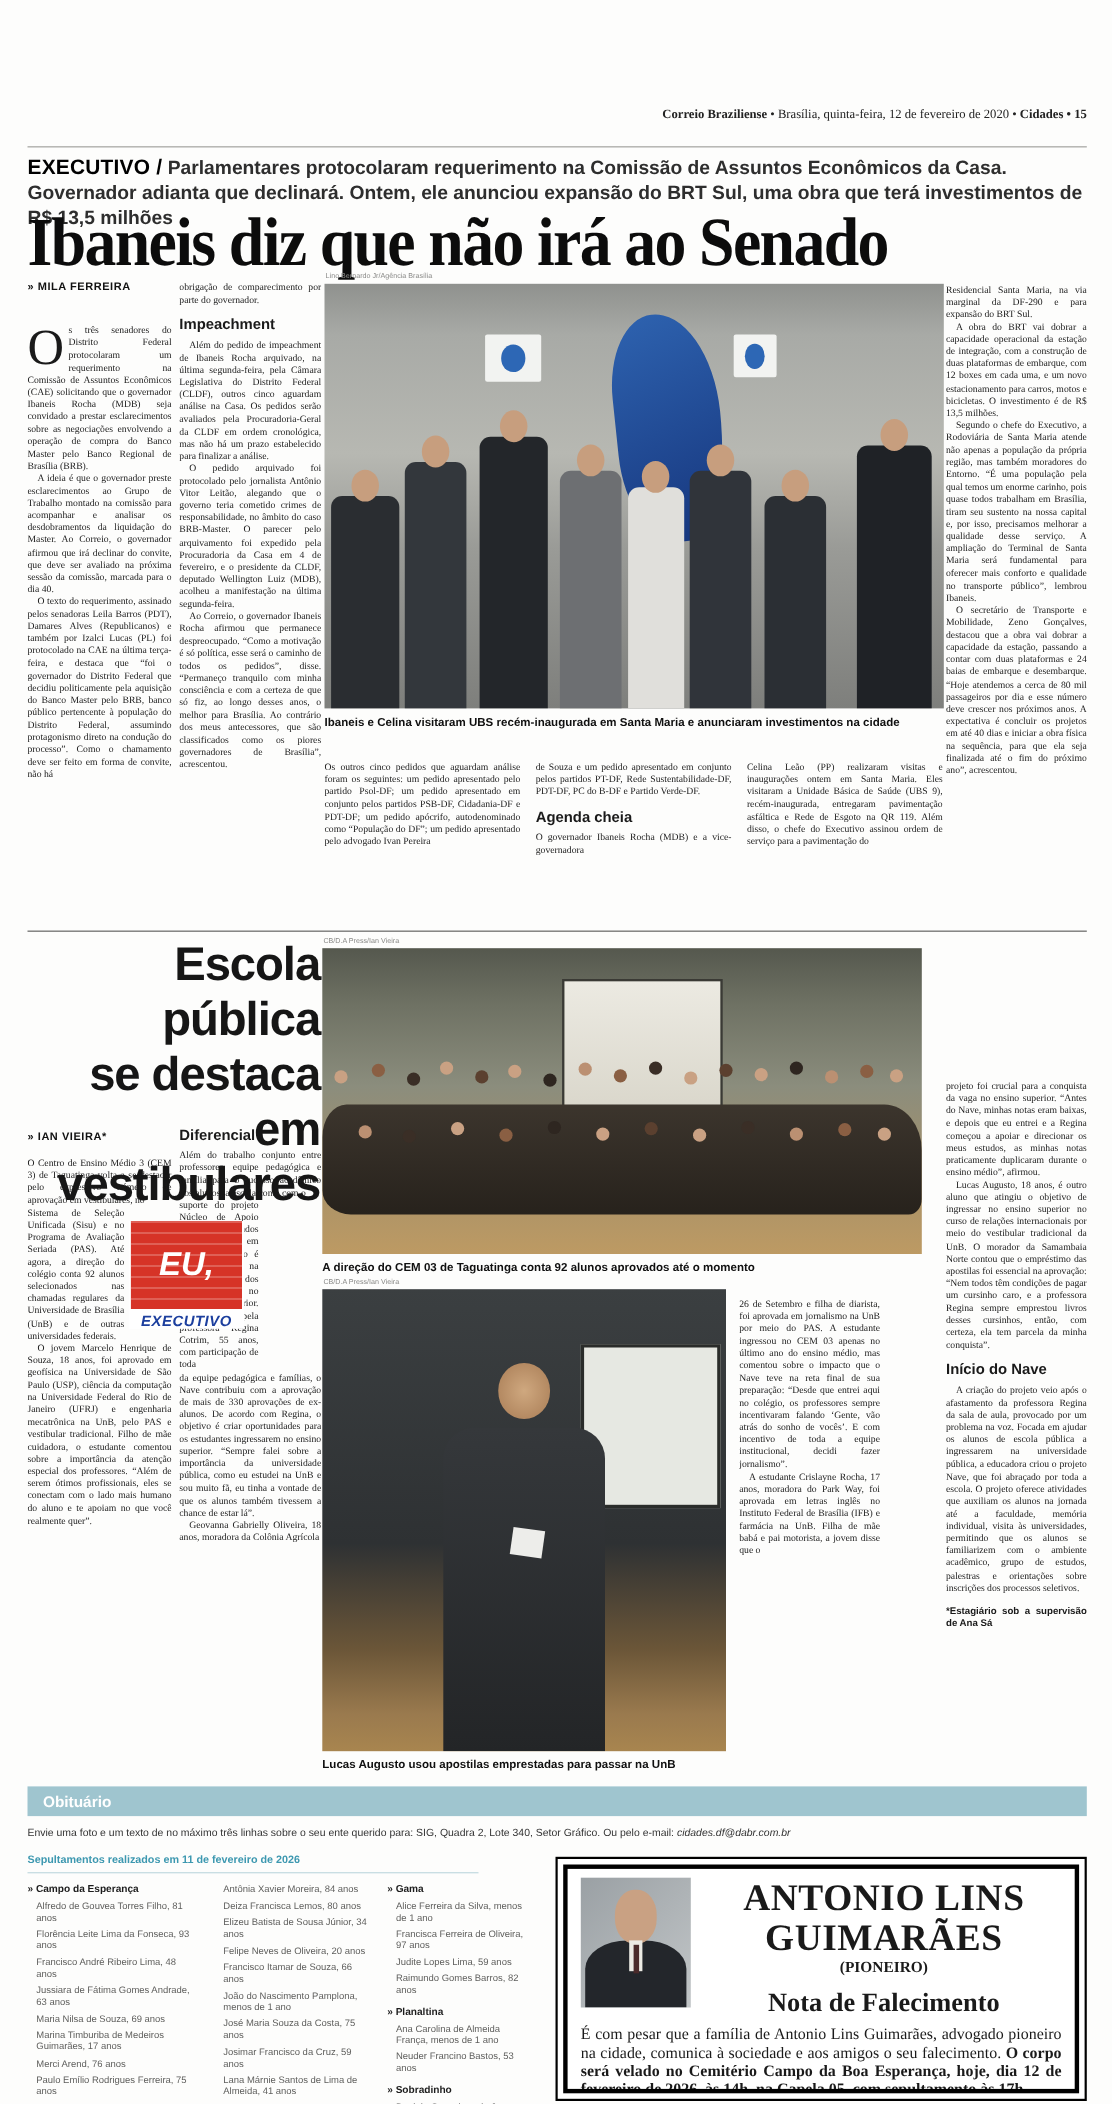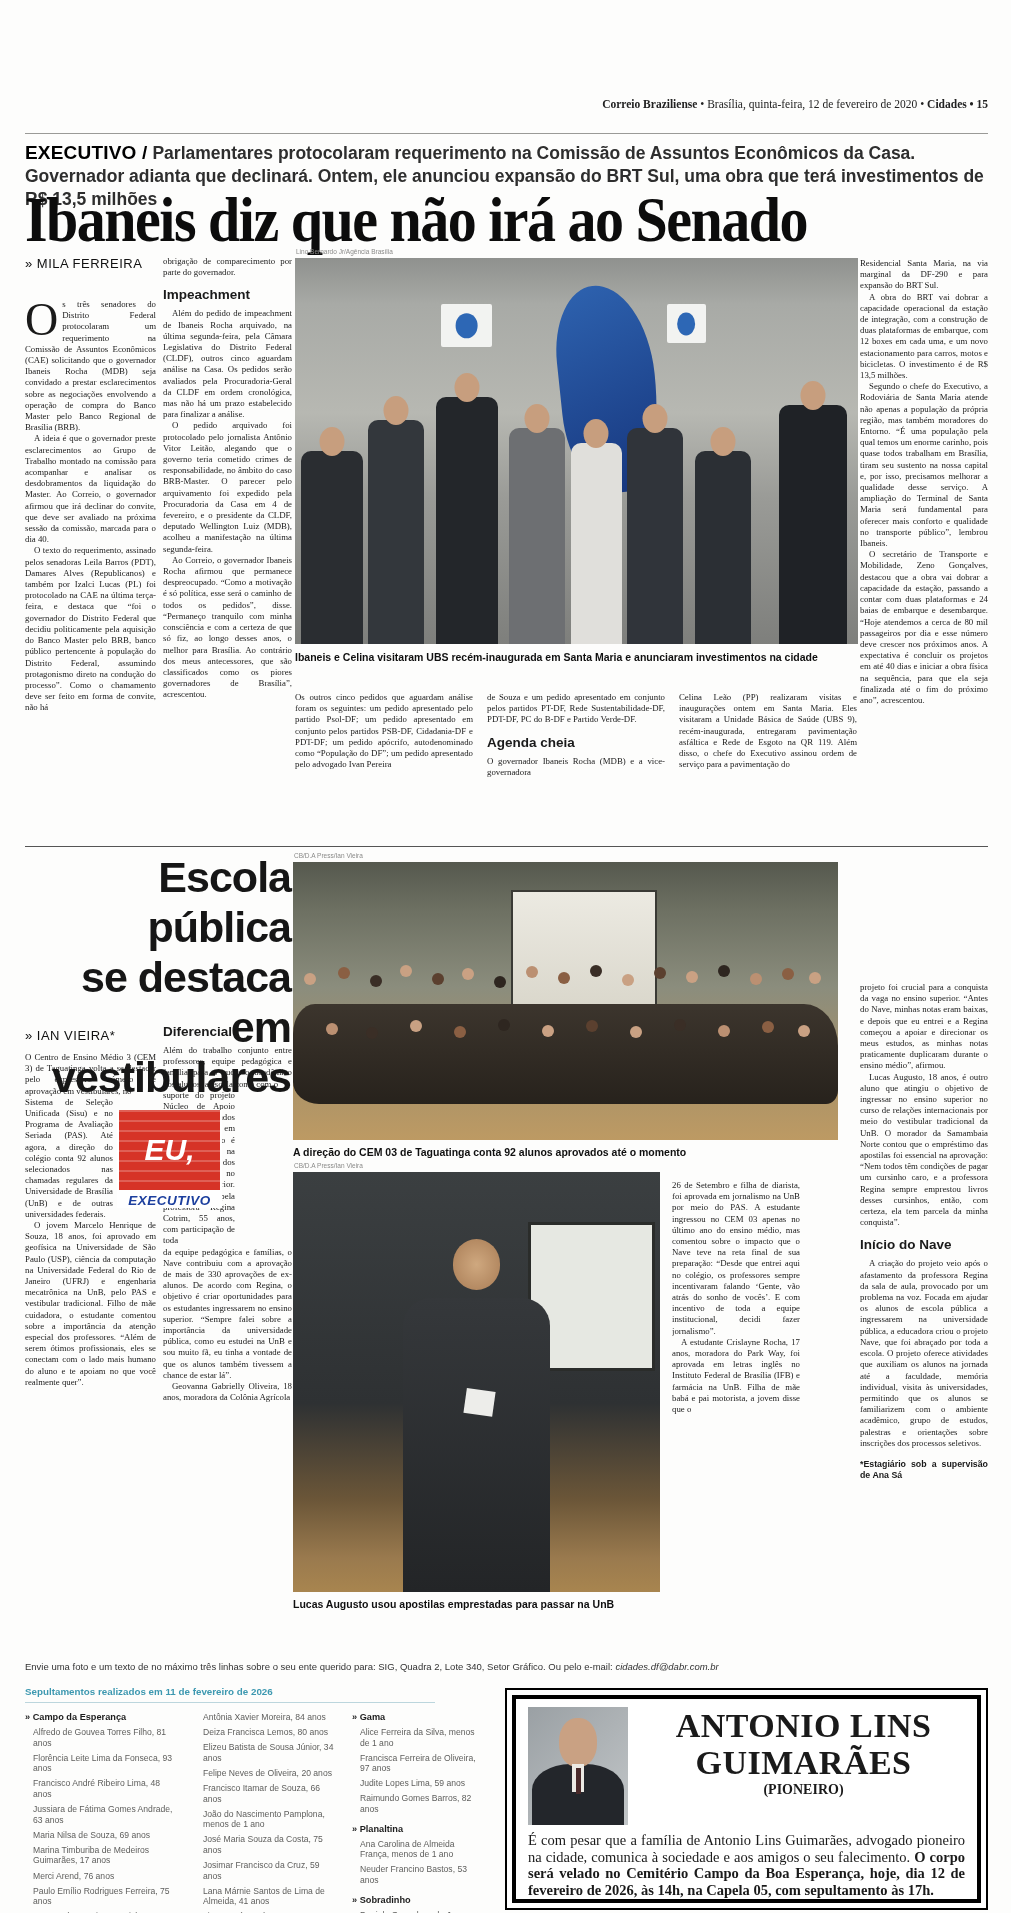--- a/index.html
+++ b/index.html
@@ -16,21 +16,21 @@
   .mainhead{font-family:"Liberation Serif",serif;font-weight:bold;font-size:58px;letter-spacing:-1.5px;
             color:#0c0c0c;white-space:nowrap;transform:scale(1,1.08);transform-origin:left top;}
   .schoolhead{font-family:Liberation Sans, sans-serif;font-weight:bold;font-size:43px;line-height:50px;
               letter-spacing:-1px;color:#161616;text-align:right;}
   
   .bt{font-size:8.8px;line-height:11.2px;text-align:justify;overflow:hidden;}
   .bt p{margin:0;text-indent:9px;}
   .bt p.noind{text-indent:0;}
   .subhead{font-family:"Liberation Sans",sans-serif;font-weight:bold;font-size:13.5px;line-height:15px;
            margin:9px 0 6px;text-indent:0;text-align:left;}
-  .byline{font-family:"Liberation Sans",sans-serif;font-weight:normal;font-size:13px;letter-spacing:.5px;color:#111;}
+  .byline{font-family:"Liberation Sans",sans-serif;font-weight:bold;font-size:10px;letter-spacing:.5px;color:#111;}
   .caption{font-family:"Liberation Sans",sans-serif;font-weight:bold;font-size:10.5px;color:#101010;}
   .credit{font-family:"Liberation Sans",sans-serif;font-size:6.5px;color:#8a8a88;}
   .dropcap{float:left;font-size:46px;line-height:37px;padding:2px 4px 0 0;font-weight:normal;}
   .seg-l{width:88px;}
   .seg-r{width:72px;margin-left:auto;}
   .footnote{font-family:"Liberation Sans",sans-serif;font-weight:bold;font-size:8.8px;line-height:11px;margin-top:10px;}
   
   .photo{position:absolute;overflow:hidden;}
   .person{position:absolute;bottom:0;border-radius:10px 10px 0 0;}
   .person::before{content:"";position:absolute;top:-24px;left:50%;transform:translateX(-50%);
@@ -199,20 +199,23 @@
   </div>
 
   <div class="abs bt" style="left:860px;top:982px;width:128px;height:630px;">
     <p class="noind">projeto foi crucial para a conquista da vaga no ensino superior. “Antes do Nave, minhas notas eram baixas, e depois que eu entrei e a Regina começou a apoiar e direcionar os meus estudos, as minhas notas praticamente duplicaram durante o ensino médio”, afirmou.</p>
     <p>Lucas Augusto, 18 anos, é outro aluno que atingiu o objetivo de ingressar no ensino superior no curso de relações internacionais por meio do vestibular tradicional da UnB. O morador da Samambaia Norte contou que o empréstimo das apostilas foi essencial na aprovação: “Nem todos têm condições de pagar um cursinho caro, e a professora Regina sempre emprestou livros desses cursinhos, então, com certeza, ela tem parcela da minha conquista”.</p>
     <div class="subhead">Início do Nave</div>
     <p>A criação do projeto veio após o afastamento da professora Regina da sala de aula, provocado por um problema na voz. Focada em ajudar os alunos de escola pública a ingressarem na universidade pública, a educadora criou o projeto Nave, que foi abraçado por toda a escola. O projeto oferece atividades que auxiliam os alunos na jornada até a faculdade, memória individual, visita às universidades, permitindo que os alunos se familiarizem com o ambiente acadêmico, grupo de estudos, palestras e orientações sobre inscrições dos processos seletivos.</p>
     <div class="footnote">*Estagiário sob a supervisão de Ana Sá</div>
   </div>
 
+  <div class="abs ob-bar" style="left:25px;top:1624px;width:963px;height:27px;">
+    <span class="ob-bar-title">Obituário</span>
+  </div>
   <div class="abs 
       ob-intro" style="left:25px;top:1661px;width:963px;">
     <span>Envie uma foto e um texto de no máximo três linhas sobre o seu ente querido para: SIG, Quadra 2, Lote 340, Setor Gráfico. Ou pelo e-mail: </span><i>cidades.df@dabr.com.br</i>
   </div>
   <div class="abs ob-sub" style="left:25px;top:1686px;">Sepultamentos realizados em 11 de fevereiro de 2026</div>
   <div class="abs rule" style="left:25px;top:1702px;width:410px;background:#bcd6dd;"></div>
 
   <div class="abs ob-col" style="left:25px;top:1712px;width:150px;height:201px;">
       <div class="ob-h">» Campo da Esperança</div>
       <div class="ob-n">Alfredo de Gouvea Torres Filho, 81 anos</div>
@@ -257,20 +260,21 @@
              background:linear-gradient(135deg,#9aa0a4,#c2c6c8);">
           <div class="abs" style="bottom:0;left:4%;width:92%;height:52%;background:#23262b;border-radius:42% 42% 0 0;"></div>
           <div class="abs" style="top:9%;left:31%;width:38%;height:42%;border-radius:46%;background:#c9a183;"></div>
           <div class="abs" style="bottom:28%;left:44%;width:12%;height:24%;background:#eceae4;"></div>
           <div class="abs" style="bottom:26%;left:48%;width:5%;height:22%;background:#4a2a2a;"></div>
         </div>
         <div class="nt-names">
           <div class="nt-name">ANTONIO LINS</div>
           <div class="nt-name">GUIMARÃES</div>
           <div class="nt-tag">(PIONEIRO)</div>
+          <div class="nt-title">Nota de Falecimento</div>
         </div>
       </div>
       <div class="nt-body">
         <span>É com pesar que a família de Antonio Lins Guimarães, advogado pioneiro na cidade, comunica à sociedade e aos amigos o seu falecimento. </span><b>O corpo será velado no Cemitério Campo da Boa Esperança, hoje, dia 12 de fevereiro de 2026, às 14h, na Capela 05, com sepultamento às 17h.</b>
       </div>
     </div>
   </div>
 
 </div>
 

